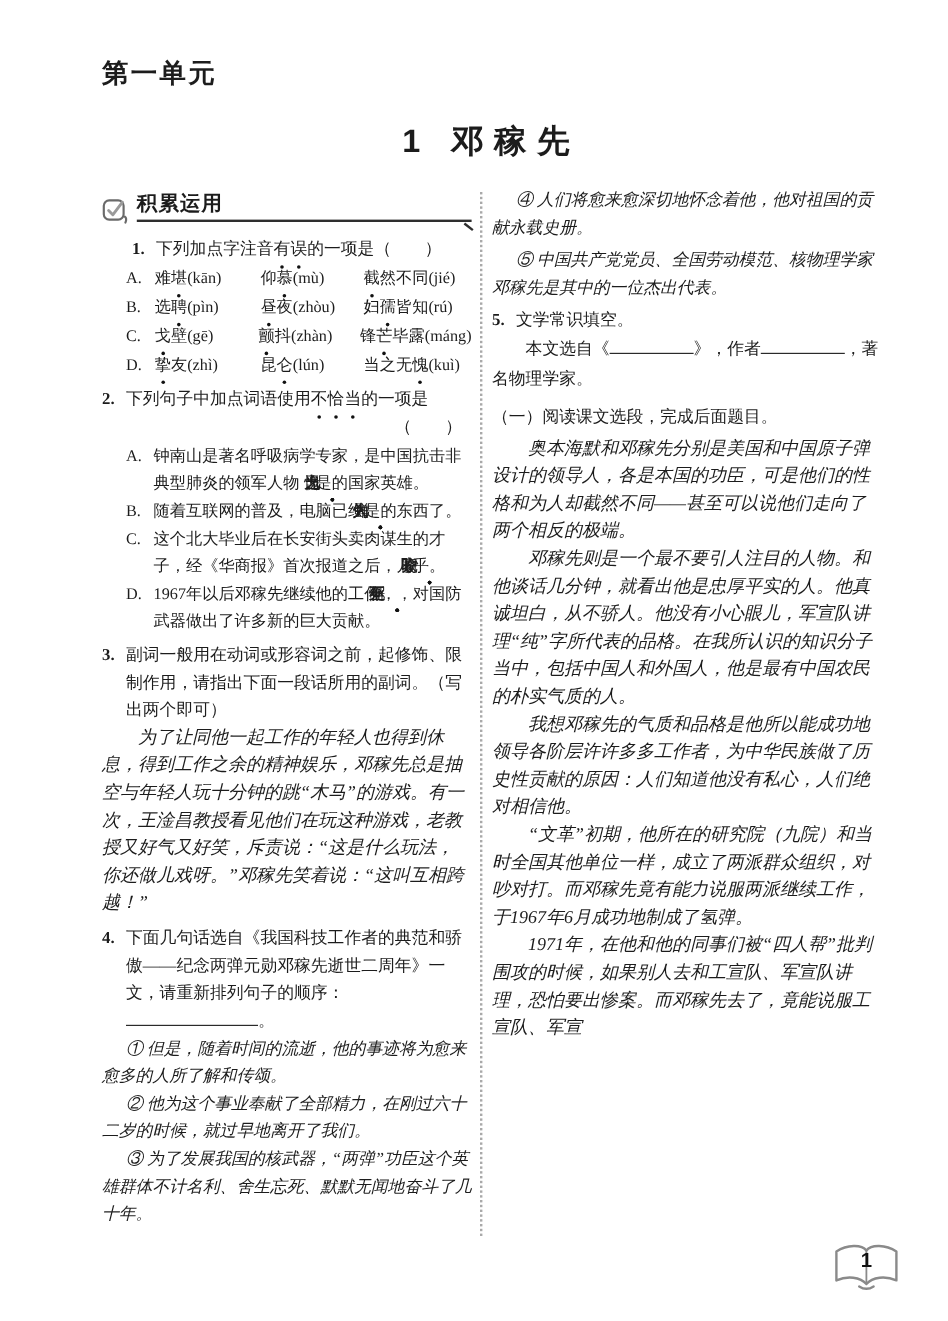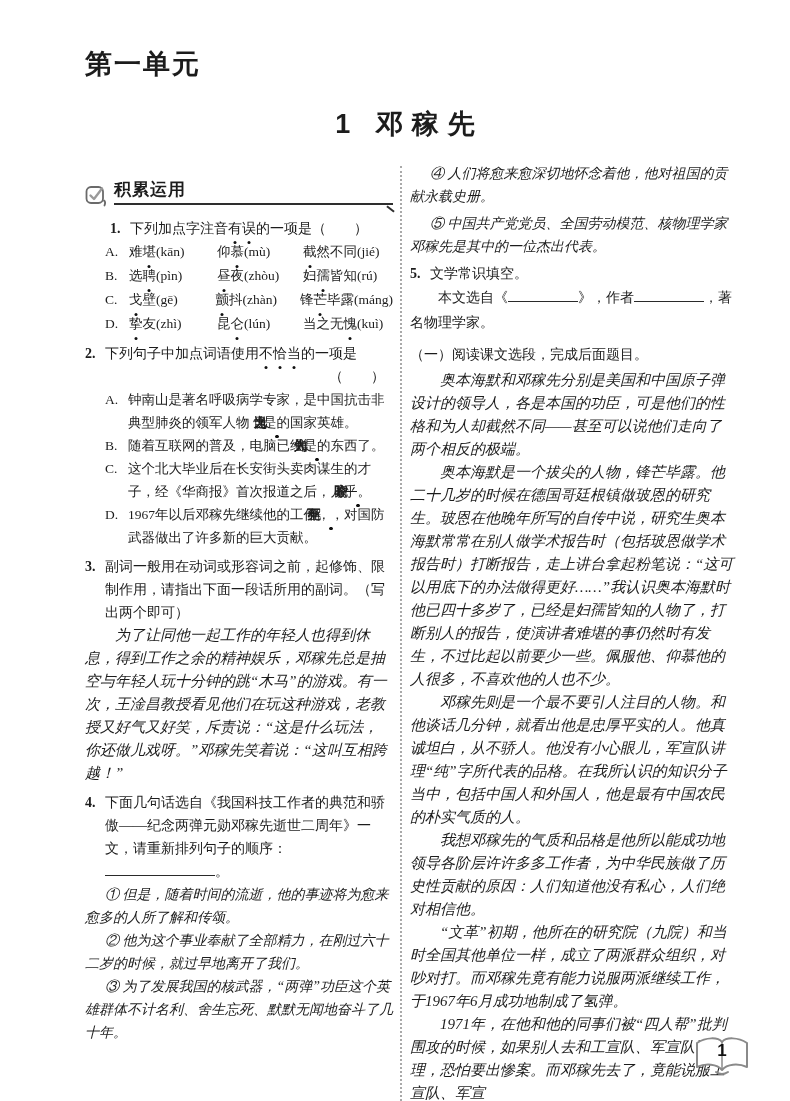--- a/index.html
+++ b/index.html
@@ -8,34 +8,34 @@
     width:790px; height:1101px;
     font-family:"Liberation Serif","DejaVu Serif",serif;
     color:#1c1c1c;
   }
   .page {
     position:relative; width:790px; height:1101px;
     padding:46px 56px 0 85px; overflow:hidden; background:#fff;
   }
   .unit-title {
     font-family:"Liberation Sans","DejaVu Sans",sans-serif;
-    font-weight:bold; font-size:27px; letter-spacing:2px;
+    font-weight:bold; font-size:22px; letter-spacing:2px;
   }
   .lesson-title {
     text-align:center; margin-top:24px; margin-bottom:20px;
     font-family:"Liberation Sans","DejaVu Sans",sans-serif;
     font-weight:bold; font-size:27px; letter-spacing:9px;
   }
   .columns { display:flex; align-items:stretch; }
   .col-left  { width:308px; flex:none; }
   .divider   { width:0; border-left:2px dotted #a9a9a9; margin:4px 8px 0 7px; }
   .col-right { flex:1; min-width:0; }
 
   
-  .sec-header { display:flex; align-items:flex-end; margin:16px 0 12px 0; }
+  .sec-header { display:flex; align-items:flex-end; margin:2px 0 12px 0; }
   .sec-icon { flex:none; width:24px; height:24px; margin-right:5px; position:relative; top:3px; }
   .sec-rule { flex:1; display:flex; align-items:flex-end; border-bottom:2px solid #2e2e2e; position:relative; padding-bottom:2px; }
   .sec-rule::after { content:""; position:absolute; right:-2px; bottom:-7px; width:9px; height:2px; background:#2e2e2e; transform:rotate(38deg); }
   .sec-title {
     font-family:"Liberation Sans","DejaVu Sans",sans-serif;
     font-weight:bold; font-size:17px; letter-spacing:1px;
   }
 
   
   .q { position:relative; padding-left:20px; font-size:14px; line-height:23px; margin-bottom:6px; }
@@ -171,21 +171,20 @@
         <div><span class="qnum">5.</span><span>文学常识填空。</span></div>
         <div class="fill-line" style="margin-left:-20px;">
           <span>本文选自《</span><span class="blank w70"></span><span>》，作者</span><span class="blank w70"></span><span>，著名物理学家。</span>
         </div>
       </div>
 
 
       <div class="intro-line">（一）阅读课文选段，完成后面题目。</div>
 
       <div class="kai kai-p">奥本海默和邓稼先分别是美国和中国原子弹设计的领导人，各是本国的功臣，可是他们的性格和为人却截然不同——甚至可以说他们走向了两个相反的极端。</div>
-      <div class="kai kai-p">奥本海默是一个拔尖的人物，锋芒毕露。他二十几岁的时候在德国哥廷根镇做玻恩的研究生。玻恩在他晚年所写的自传中说，研究生奥本海默常常在别人做学术报告时（包括玻恩做学术报告时）打断报告，走上讲台拿起粉笔说：“这可以用底下的办法做得更好……”我认识奥本海默时他已四十多岁了，已经是妇孺皆知的人物了，打断别人的报告，使演讲者难堪的事仍然时有发生，不过比起以前要少一些。佩服他、仰慕他的人很多，不喜欢他的人也不少。</div>
       <div class="kai kai-p">邓稼先则是一个最不要引人注目的人物。和他谈话几分钟，就看出他是忠厚平实的人。他真诚坦白，从不骄人。他没有小心眼儿，军宣队讲理“纯”字所代表的品格。在我所认识的知识分子当中，包括中国人和外国人，他是最有中国农民的朴实气质的人。</div>
       <div class="kai kai-p">我想邓稼先的气质和品格是他所以能成功地领导各阶层许许多多工作者，为中华民族做了历史性贡献的原因：人们知道他没有私心，人们绝对相信他。</div>
       <div class="kai kai-p">“文革”初期，他所在的研究院（九院）和当时全国其他单位一样，成立了两派群众组织，对吵对打。而邓稼先竟有能力说服两派继续工作，于1967年6月成功地制成了氢弹。</div>
       <div class="kai kai-p">1971年，在他和他的同事们被“四人帮”批判围攻的时候，如果别人去和工宣队、军宣队讲理，恐怕要出惨案。而邓稼先去了，竟能说服工宣队、军宣</div>
 
     </div>
   </div>
 
   <div class="page-badge">
     <svg width="60" height="46" viewBox="0 0 60 46">

